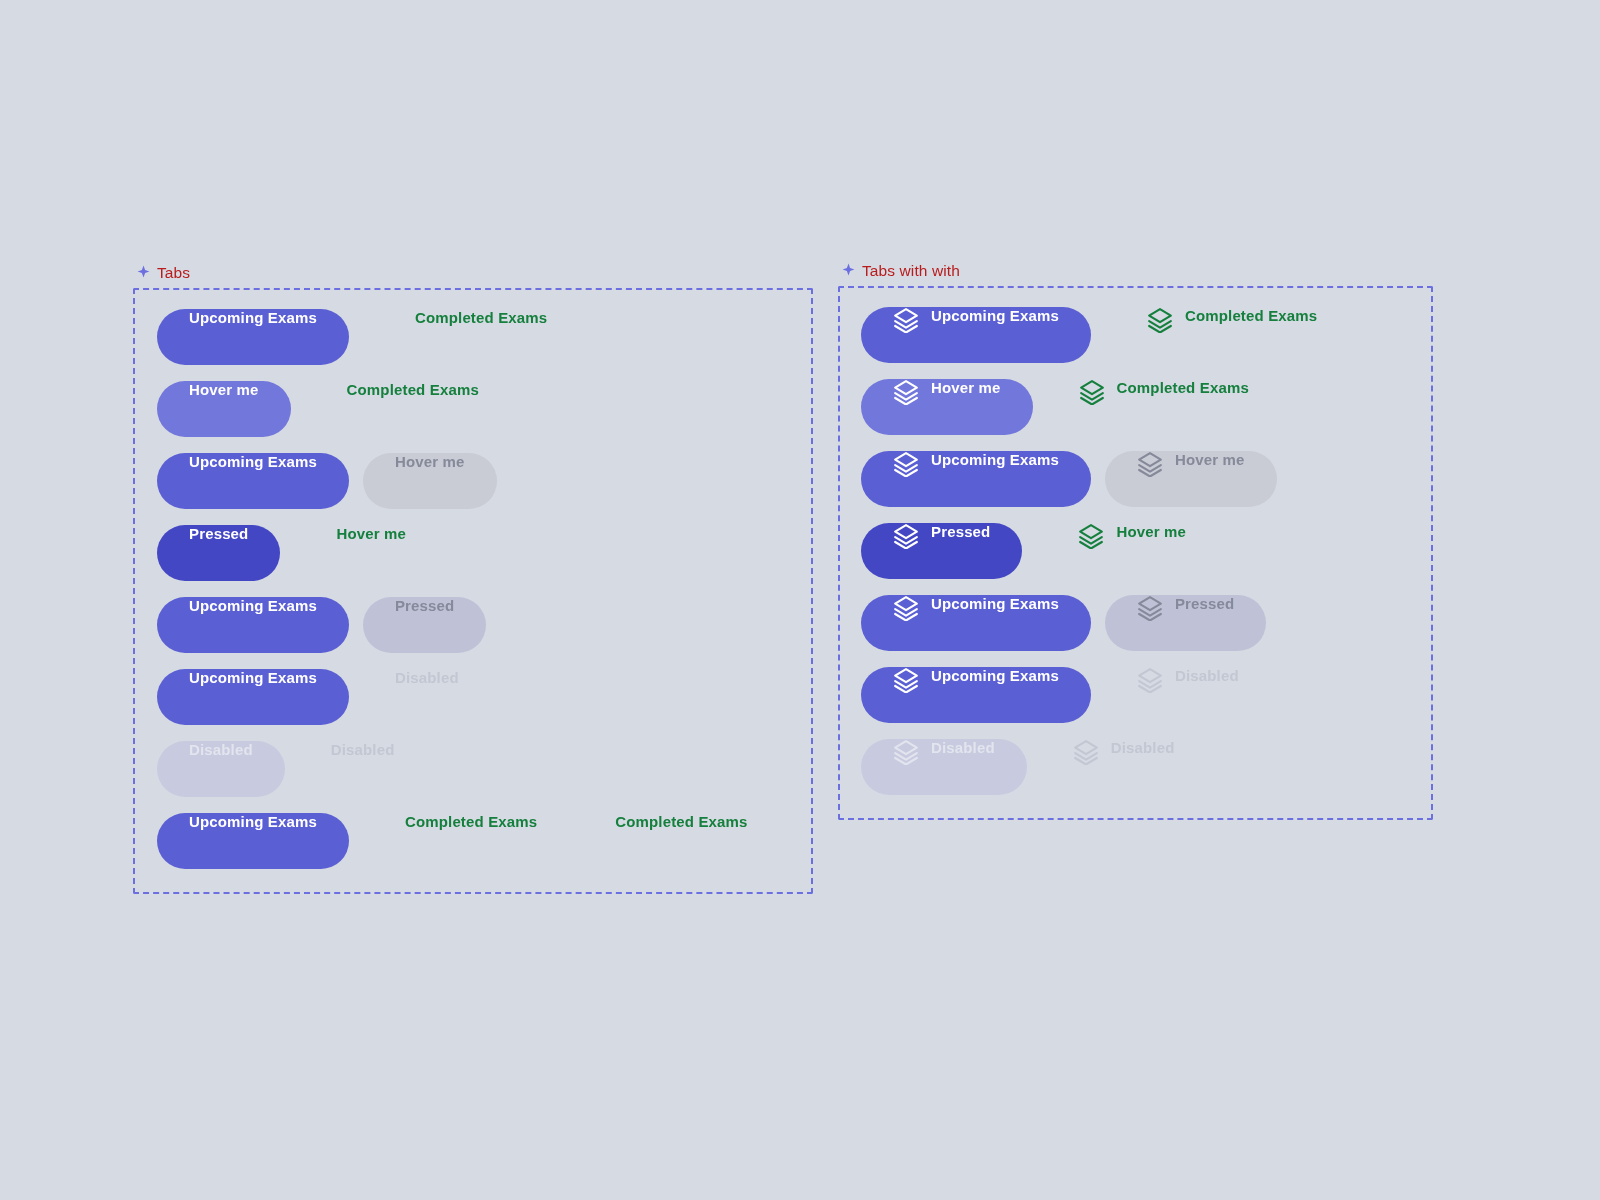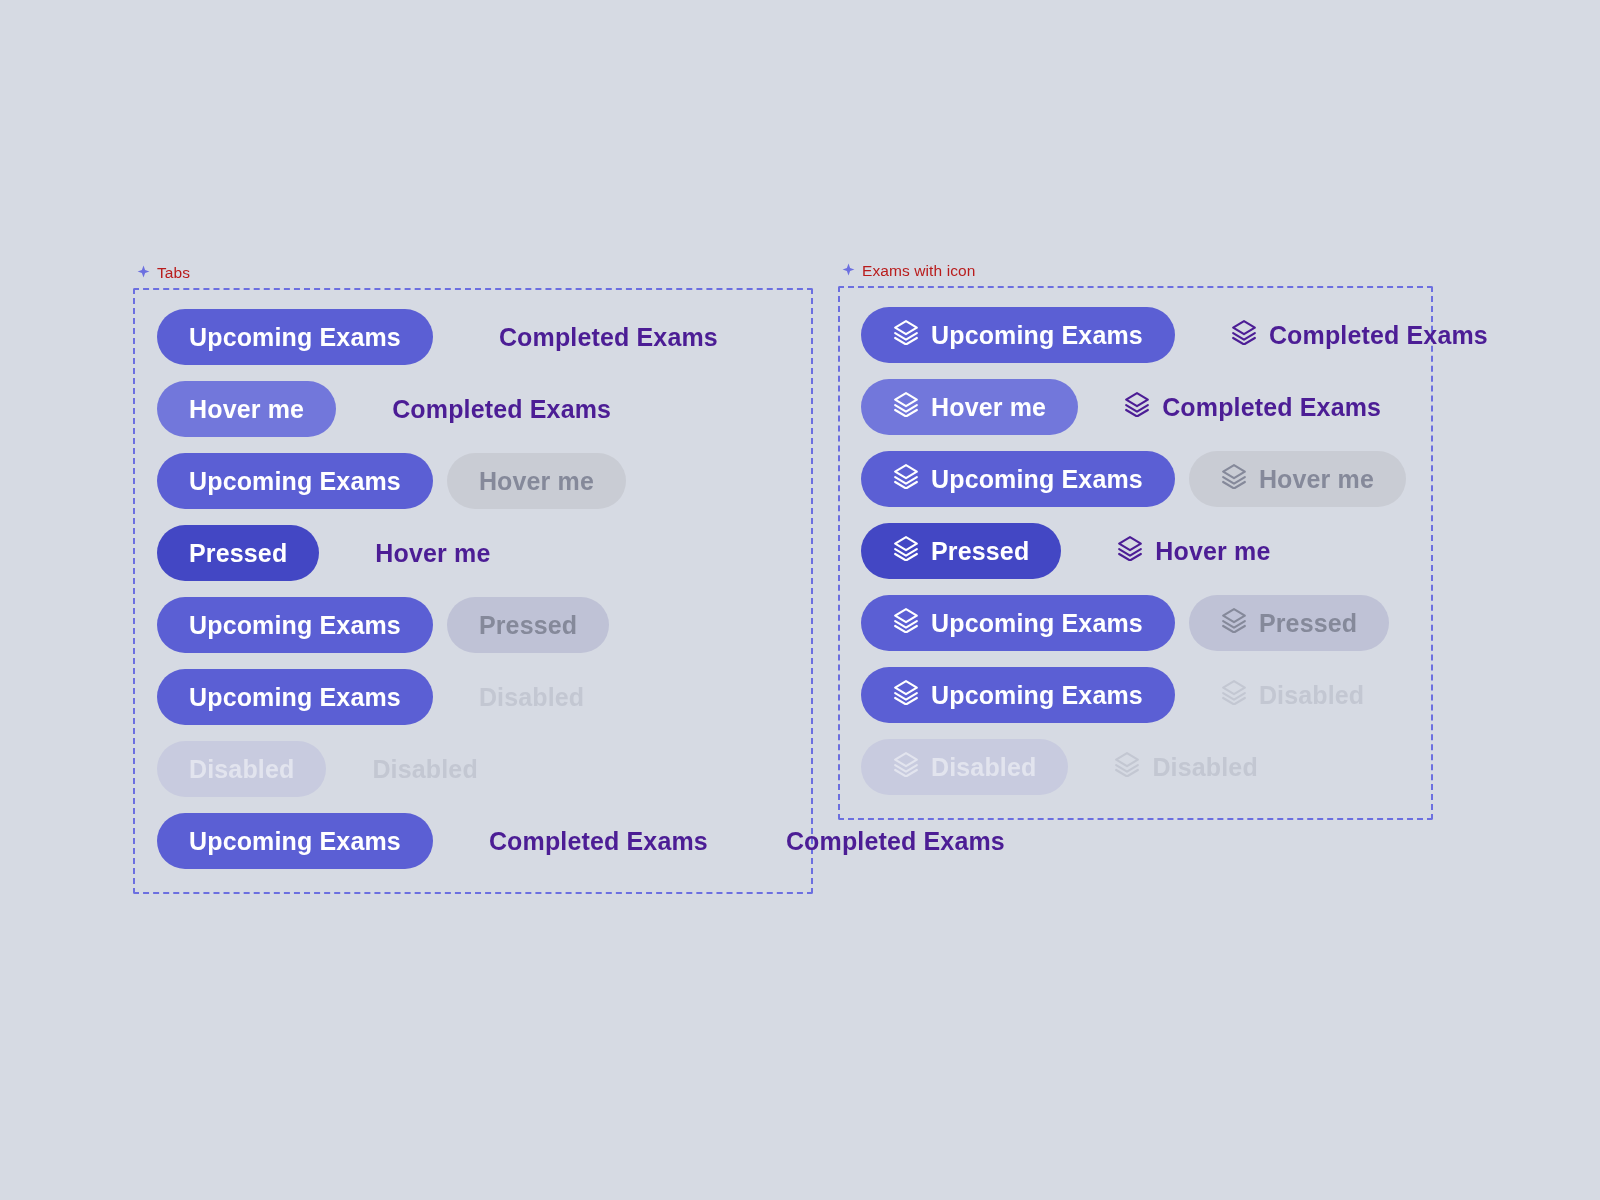--- a/index.html
+++ b/index.html
@@ -50,42 +50,41 @@
     align-items: center;
     height: 56px;
     margin-bottom: 16px;
   }
   #panel-tabs  .rows { left: 22px; top: 19px; }
   #panel-icons .rows { left: 21px; top: 19px; }
 
   
   .tab {
     display: inline-flex;
-    align-items: center;
     justify-content: center;
     gap: 12px;
     box-sizing: border-box;
     height: 56px;
     padding: 0 32px;
     border-radius: 28px;
-    font-size: 25px;
+    font-size: 15px;
     font-weight: bold;
     letter-spacing: 0.15px;
     white-space: nowrap;
     border: none;
     background: transparent;
     font-family: "Liberation Sans", sans-serif;
     cursor: pointer;
   }
 
   
   .tab.active          { background: #5b5fd4; color: #ffffff; }
   .tab.hover           { background: #7277db; color: #ffffff; }
   .tab.pressed         { background: #4347c4; color: #ffffff; }
-  .tab.inactive        { background: transparent; color: #4c1d95; font-weight: bold; }
+  .tab.inactive        { background: transparent; color: #15803d; font-weight: bold; }
   .tab.inactive-filled { background: #c9ccd4; color: #85899a; }
   .tab.pressed-filled  { background: #bfc2d6; color: #85899a; }
   .tab.disabled        { background: transparent; color: #c3c7d2; cursor: default; }
   .tab.disabled-filled { background: #c8cbdf; color: #e2e4ee; cursor: default; }
 
   
   .layers-icon { display: block; flex: none; }
 
   
   .gap-sm { width: 14px; }
@@ -194,21 +193,21 @@
   </div>
 </div>
 
 <div class="panel" id="panel-icons">
   <div class="panel-label">
     <span class="sparkle-icon">
       <svg width="13" height="13" viewBox="0 0 13 13" aria-hidden="true">
         <path d="M6.5 0.6 L8.1 4.9 L12.4 6.5 L8.1 8.1 L6.5 12.4 L4.9 8.1 L0.6 6.5 L4.9 4.9 Z" fill="#6c6fe0"></path>
       </svg>
     </span>
-    <span>Exams with icon</span>
+    <span>Tabs with with</span>
   </div>
 
   <div class="rows">
 
     <div class="row">
       <button class="tab active">
         <span class="layers-icon">
           <svg width="26" height="26" viewBox="0 0 24 24" fill="none" stroke="currentColor" stroke-width="2" stroke-linecap="round" stroke-linejoin="round" aria-hidden="true">
             <path d="M12 2 L22 8 L12 14 L2 8 Z"></path>
               <path d="M2 13 L12 19 L22 13"></path>

